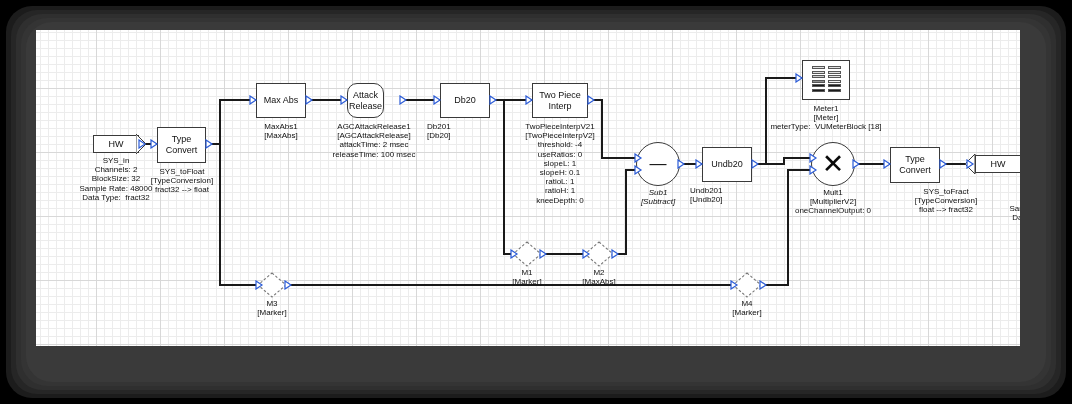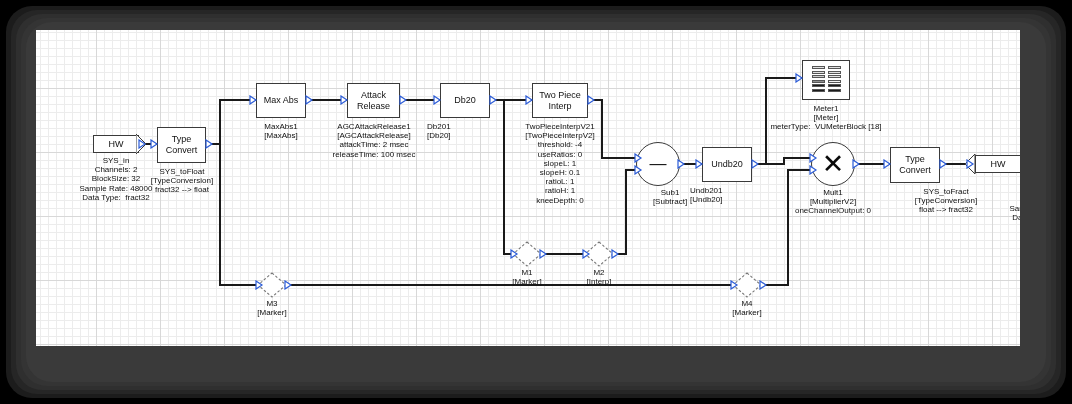--- a/index.html
+++ b/index.html
@@ -148,21 +148,21 @@
     </div>
     <svg style="position:absolute;left:213px;top:65px;" width="9" height="10">
       <path d="M1 1 L7 5 L1 9 Z" fill="#fff" stroke="#2a5bd7" stroke-width="1.2"></path>
     </svg>
     <svg style="position:absolute;left:269px;top:65px;" width="9" height="10">
       <path d="M1 1 L7 5 L1 9 Z" fill="#fff" stroke="#2a5bd7" stroke-width="1.2"></path>
     </svg>
     <div class="cap" style="left:190px;top:92px;width:110px;">MaxAbs1
 [MaxAbs]</div>
 
-    <div class="blk" style="left:311px;top:53px;width:53px;height:35px;">
+    <div class="blk" style="left:311px;top:53px;width:37px;height:35px;border-radius:10px;">
       <span style="white-space:pre;">Attack
 Release</span>
     </div>
     <svg style="position:absolute;left:304px;top:65px;" width="9" height="10">
       <path d="M1 1 L7 5 L1 9 Z" fill="#fff" stroke="#2a5bd7" stroke-width="1.2"></path>
     </svg>
     <svg style="position:absolute;left:363px;top:65px;" width="9" height="10">
       <path d="M1 1 L7 5 L1 9 Z" fill="#fff" stroke="#2a5bd7" stroke-width="1.2"></path>
     </svg>
     <div class="cap" style="left:272px;top:92px;width:132px;">AGCAttackRelease1
@@ -207,21 +207,21 @@
     </div>
     <svg style="position:absolute;left:598px;top:123px;" width="9" height="10">
       <path d="M1 1 L7 5 L1 9 Z" fill="#fff" stroke="#2a5bd7" stroke-width="1.2"></path>
     </svg>
     <svg style="position:absolute;left:598px;top:135px;" width="9" height="10">
       <path d="M1 1 L7 5 L1 9 Z" fill="#fff" stroke="#2a5bd7" stroke-width="1.2"></path>
     </svg>
     <svg style="position:absolute;left:641px;top:129px;" width="9" height="10">
       <path d="M1 1 L7 5 L1 9 Z" fill="#fff" stroke="#2a5bd7" stroke-width="1.2"></path>
     </svg>
-    <div class="cap" style="left:589px;top:158px;width:90px;">Sub1
+    <div class="cap" style="left:577px;top:158px;width:90px;font-style:italic;">Sub1
 [Subtract]</div>
 
     <div class="blk" style="left:666px;top:117px;width:50px;height:35px;">
       <span>Undb20</span>
     </div>
     <svg style="position:absolute;left:659px;top:129px;" width="9" height="10">
       <path d="M1 1 L7 5 L1 9 Z" fill="#fff" stroke="#2a5bd7" stroke-width="1.2"></path>
     </svg>
     <svg style="position:absolute;left:715px;top:129px;" width="9" height="10">
       <path d="M1 1 L7 5 L1 9 Z" fill="#fff" stroke="#2a5bd7" stroke-width="1.2"></path>
@@ -320,21 +320,21 @@
         <path d="M15 1 L29 13 L15 25 L1 13 Z" fill="#fff" stroke="#777" stroke-width="1.1" stroke-dasharray="2.5,2"></path>
       </svg>
     </div>
     <svg style="position:absolute;left:546px;top:219px;" width="9" height="10">
       <path d="M1 1 L7 5 L1 9 Z" fill="#fff" stroke="#2a5bd7" stroke-width="1.2"></path>
     </svg>
     <svg style="position:absolute;left:575px;top:219px;" width="9" height="10">
       <path d="M1 1 L7 5 L1 9 Z" fill="#fff" stroke="#2a5bd7" stroke-width="1.2"></path>
     </svg>
     <div class="cap" style="left:523px;top:238px;width:80px;">M2
-[Interp]</div>
+[MaxAbs]</div>
 
     <div class="mark" style="left:221px;top:242px;">
       <svg class="dia" viewBox="0 0 30 26">
         <path d="M15 1 L29 13 L15 25 L1 13 Z" fill="#fff" stroke="#777" stroke-width="1.1" stroke-dasharray="2.5,2"></path>
       </svg>
     </div>
     <svg style="position:absolute;left:219px;top:250px;" width="9" height="10">
       <path d="M1 1 L7 5 L1 9 Z" fill="#fff" stroke="#2a5bd7" stroke-width="1.2"></path>
     </svg>
     <svg style="position:absolute;left:248px;top:250px;" width="9" height="10">

